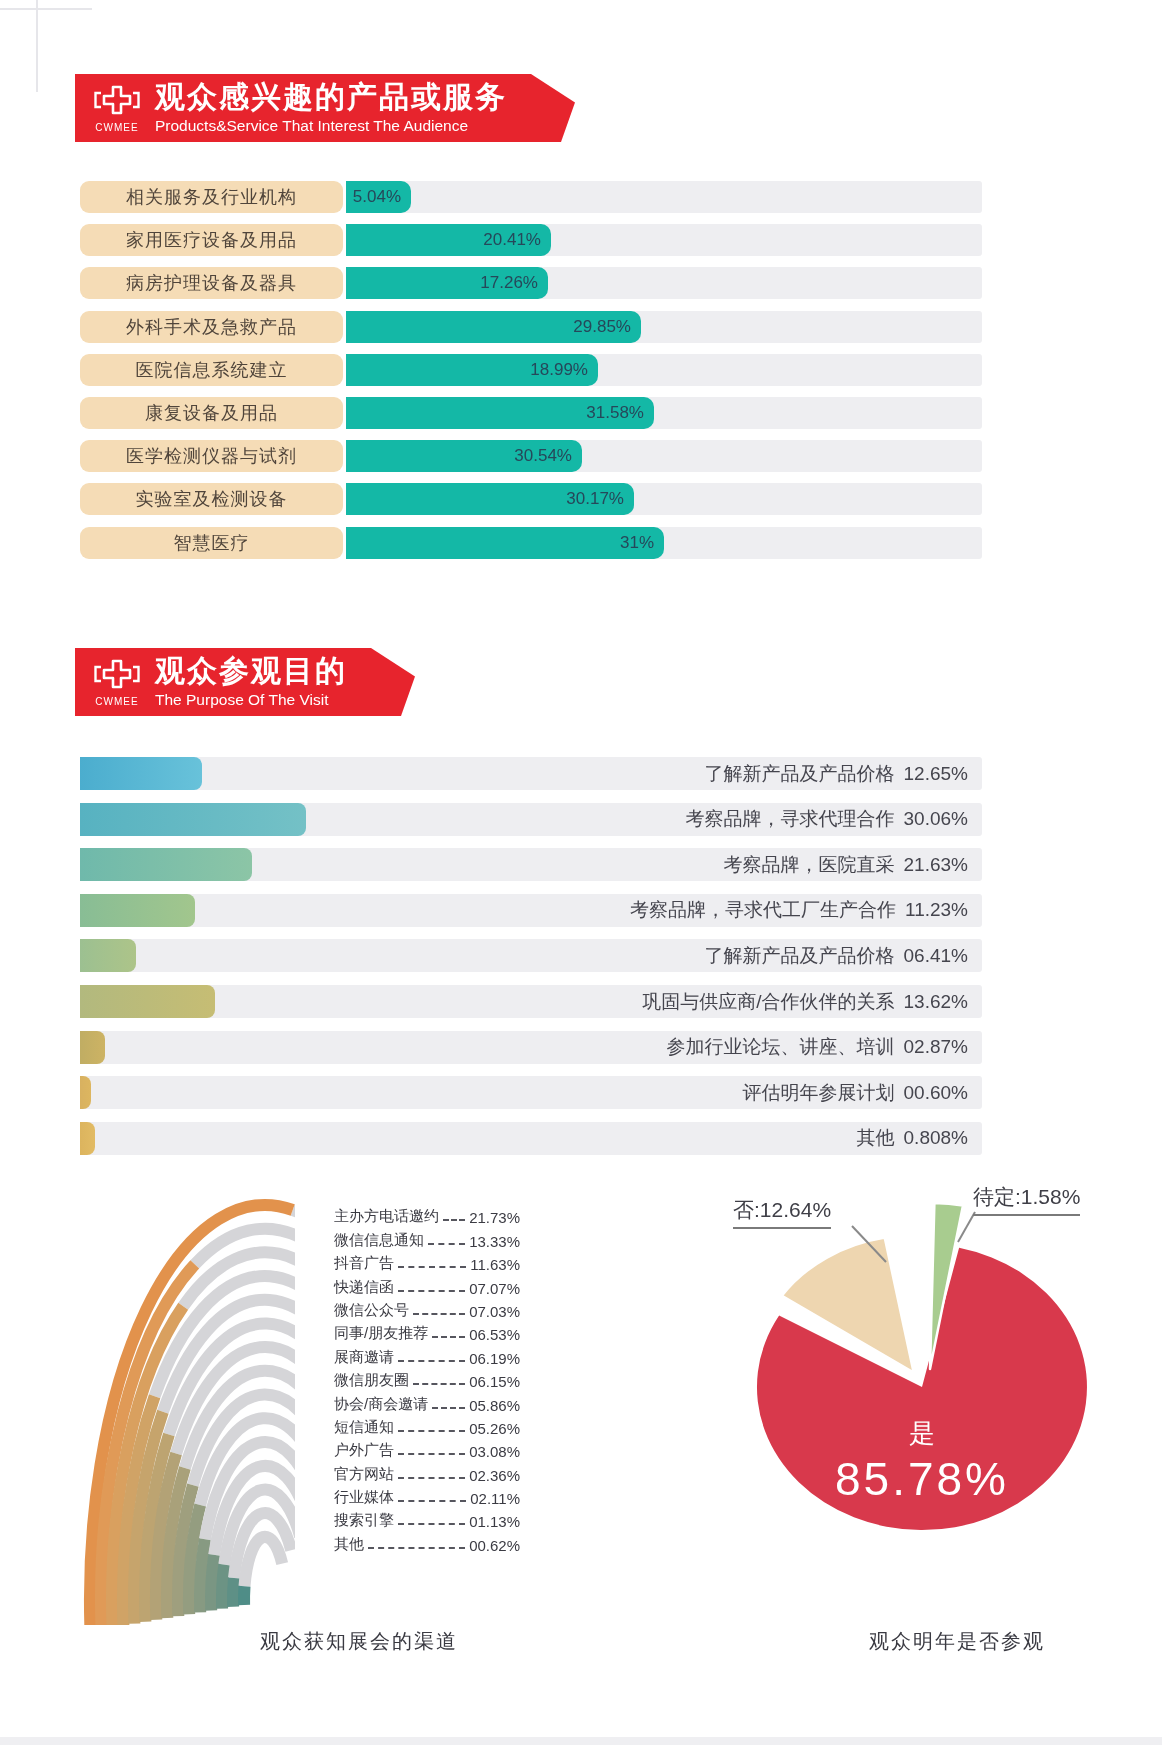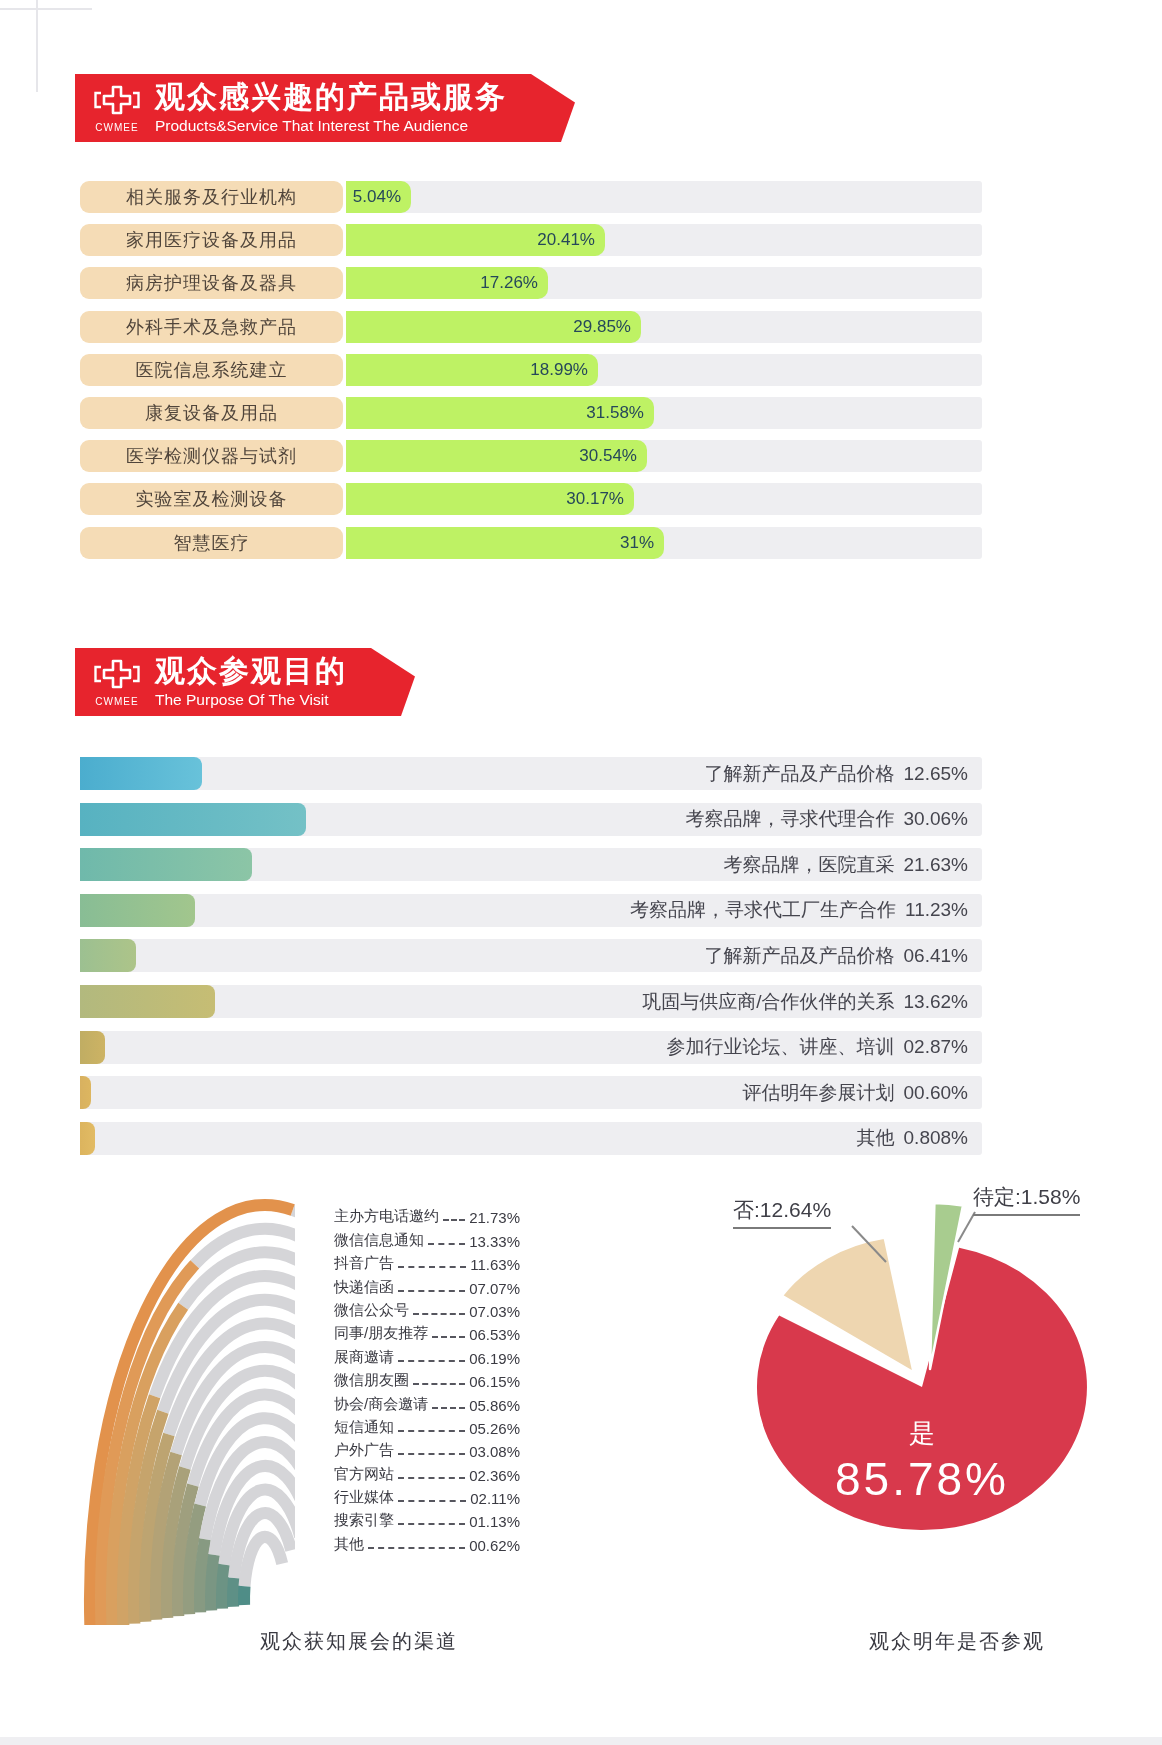--- a/index.html
+++ b/index.html
@@ -12,21 +12,21 @@
   .logo{flex:0 0 60px;display:flex;flex-direction:column;align-items:center;}
   .b-txt{margin-left:8px;padding-right:60px;}
   .b-title{font-size:30px;font-weight:bold;letter-spacing:2px;line-height:1.05;white-space:nowrap;}
   .b-sub{font-size:15.5px;margin-top:4px;white-space:nowrap;}
   
   #chart1{position:absolute;left:80px;top:181px;width:902px;height:380px;}
   .c1row{position:absolute;left:0;width:100%;height:32px;display:flex;}
   .c1label{flex:0 0 263px;background:#f5dcb6;border-radius:9px;display:flex;align-items:center;
            justify-content:center;font-size:18px;color:#50453b;letter-spacing:1px;}
   .c1track{flex:1;margin-left:3px;background:#eeeef1;border-radius:3px;position:relative;}
-  .c1bar{position:absolute;left:0;top:0;bottom:0;background:#bef264;border-radius:0 10px 10px 0;
+  .c1bar{position:absolute;left:0;top:0;bottom:0;background:#14b8a6;border-radius:0 10px 10px 0;
          display:flex;align-items:center;justify-content:flex-end;box-sizing:border-box;
          padding-right:10px;font-size:17px;color:#26485a;white-space:nowrap;}
   
   #chart2{position:absolute;left:80px;top:757px;width:902px;height:400px;}
   .c2row{position:absolute;left:0;width:100%;height:33px;}
   .c2track{position:absolute;left:0;right:0;top:0;bottom:0;background:#eeeef1;border-radius:3px;}
   .c2bar{position:absolute;left:0;top:0;bottom:0;border-radius:0 8px 8px 0;}
   .c2text{position:absolute;right:14px;top:0;bottom:0;display:flex;align-items:center;gap:9px;
           font-size:19px;color:#45454e;}
   
@@ -74,21 +74,21 @@
         <div class="c1label">相关服务及行业机构</div>
         <div class="c1track">
           <div class="c1bar" style="width:65px">
             <span>5.04%</span>
           </div>
         </div>
       </div>
       <div class="c1row" style="top: 43.2px;">
         <div class="c1label">家用医疗设备及用品</div>
         <div class="c1track">
-          <div class="c1bar" style="width:259px">
+          <div class="c1bar" style="width:205px">
             <span>20.41%</span>
           </div>
         </div>
       </div>
       <div class="c1row" style="top: 86.4px;">
         <div class="c1label">病房护理设备及器具</div>
         <div class="c1track">
           <div class="c1bar" style="width:202px">
             <span>17.26%</span>
           </div>
@@ -114,21 +114,21 @@
         <div class="c1label">康复设备及用品</div>
         <div class="c1track">
           <div class="c1bar" style="width:308px">
             <span>31.58%</span>
           </div>
         </div>
       </div>
       <div class="c1row" style="top: 259.2px;">
         <div class="c1label">医学检测仪器与试剂</div>
         <div class="c1track">
-          <div class="c1bar" style="width:301px">
+          <div class="c1bar" style="width:236px">
             <span>30.54%</span>
           </div>
         </div>
       </div>
       <div class="c1row" style="top: 302.4px;">
         <div class="c1label">实验室及检测设备</div>
         <div class="c1track">
           <div class="c1bar" style="width:288px">
             <span>30.17%</span>
           </div>

